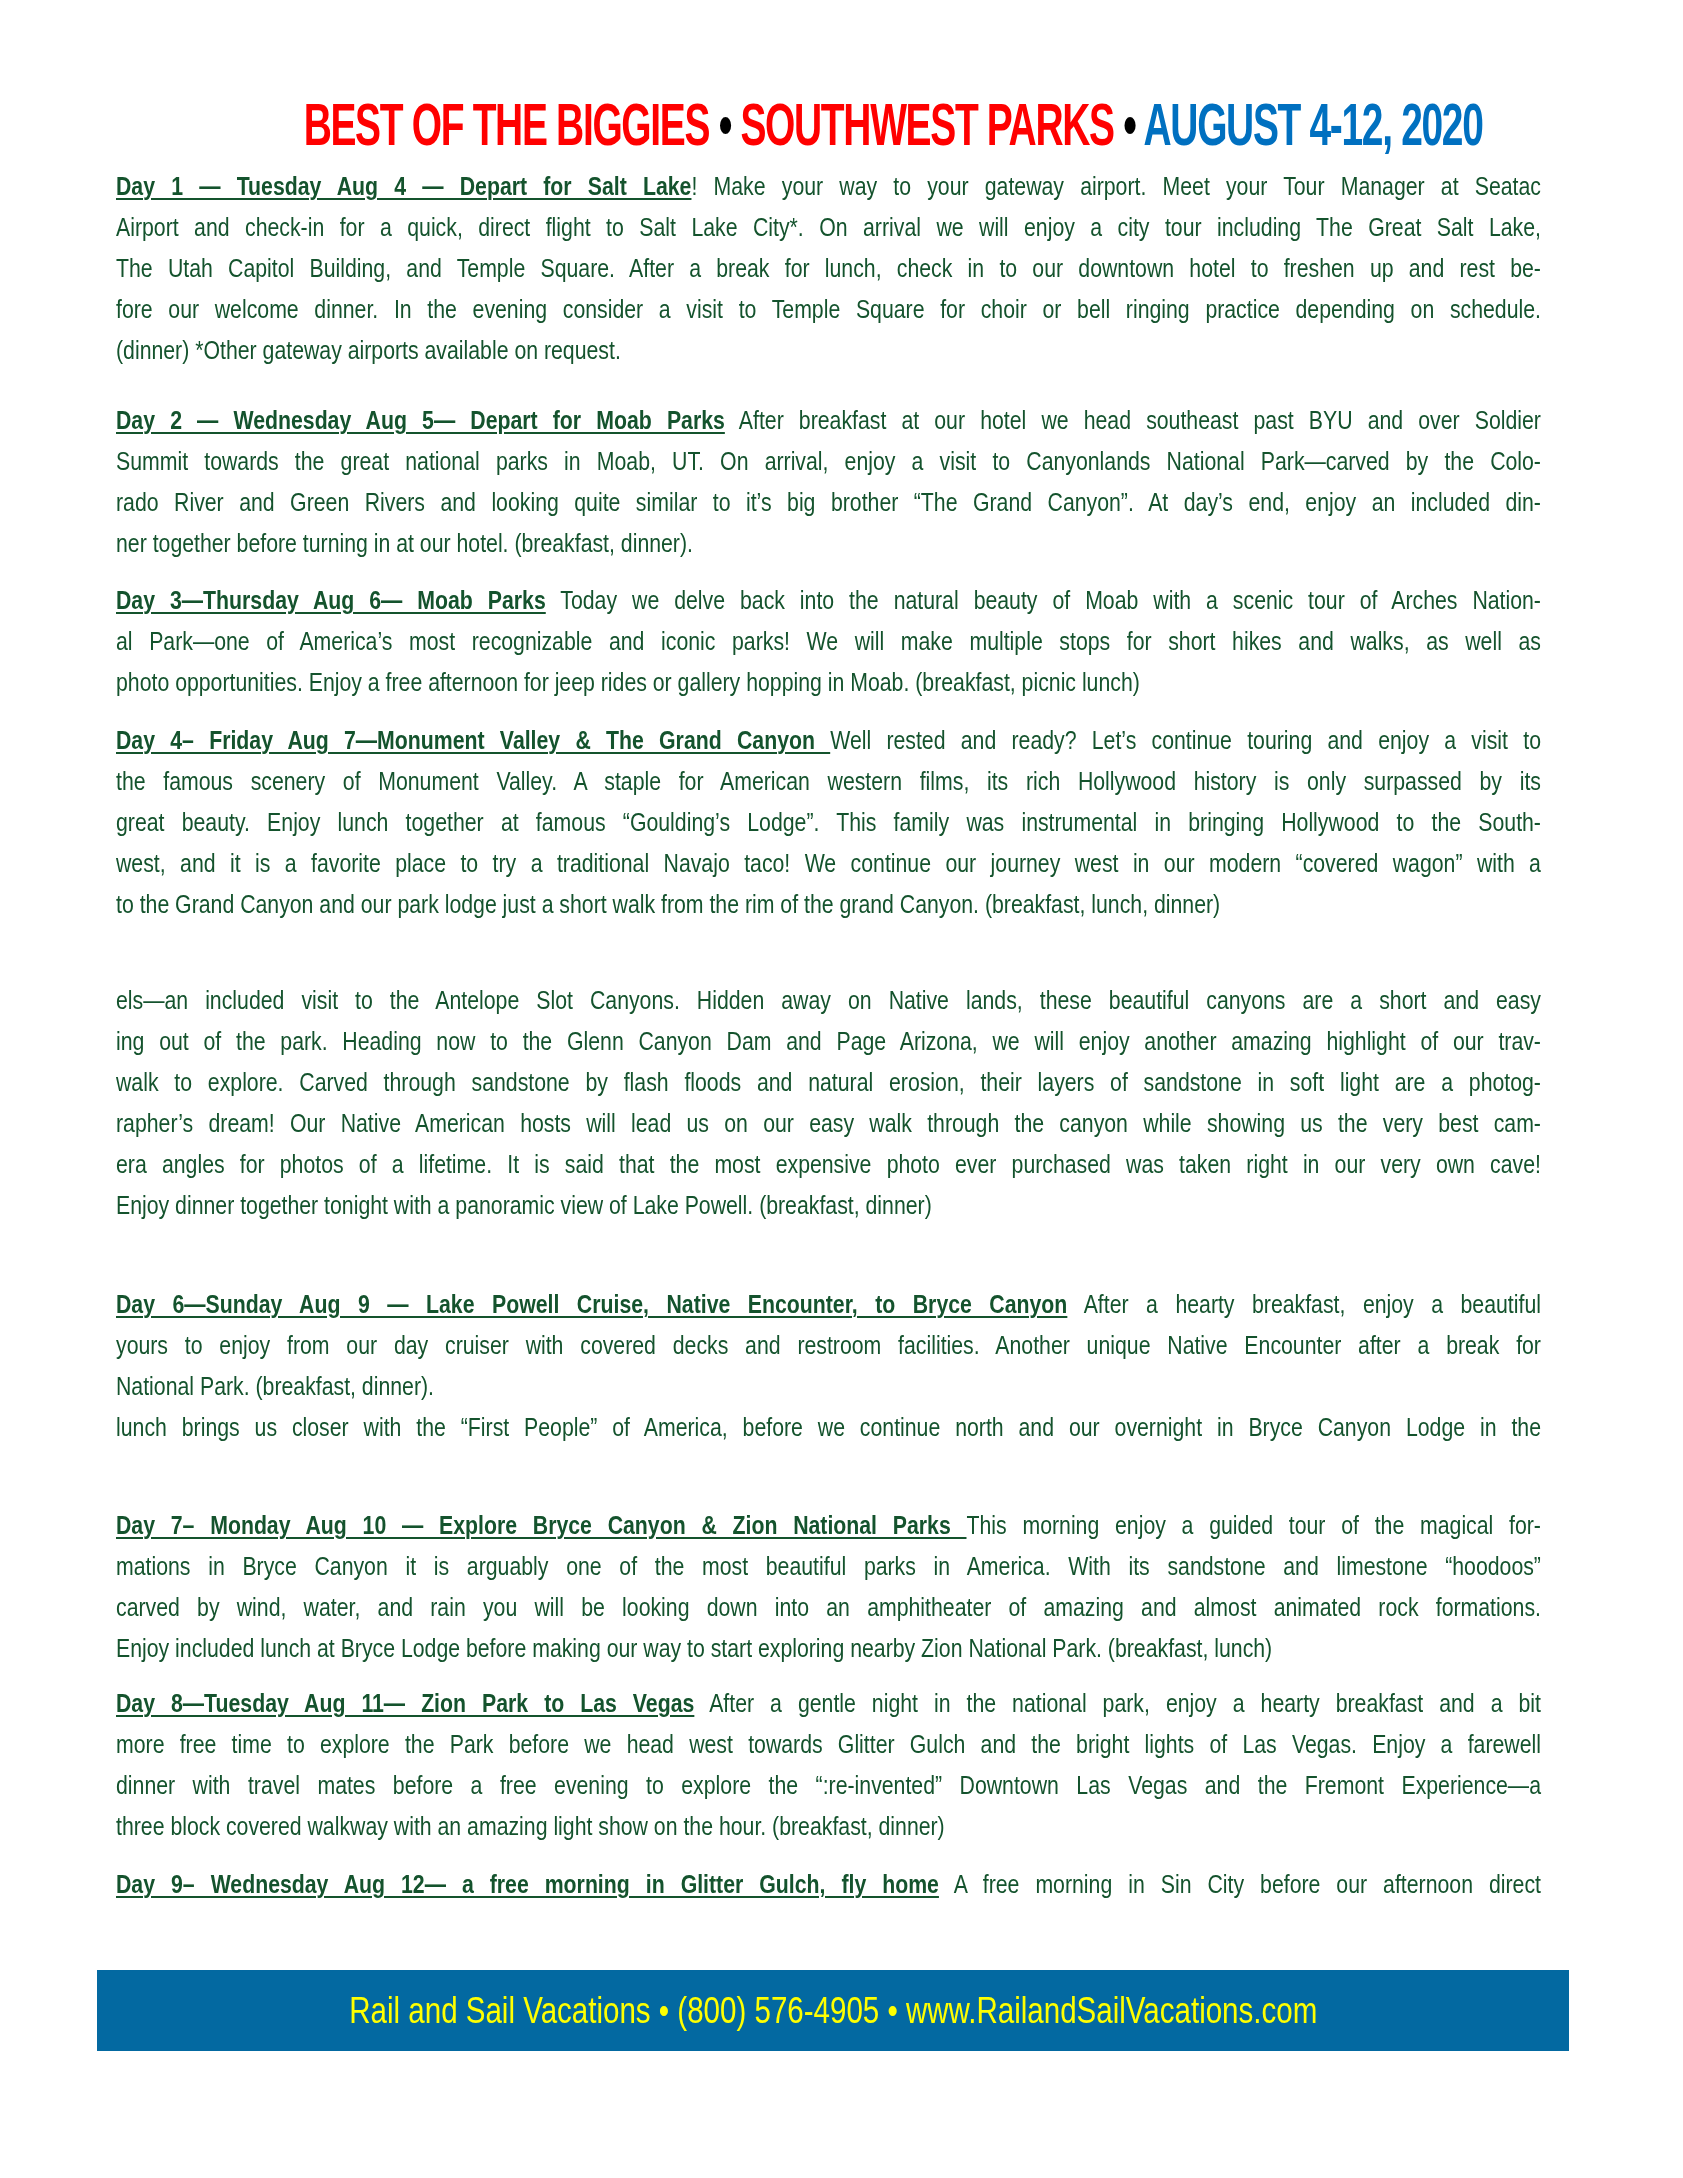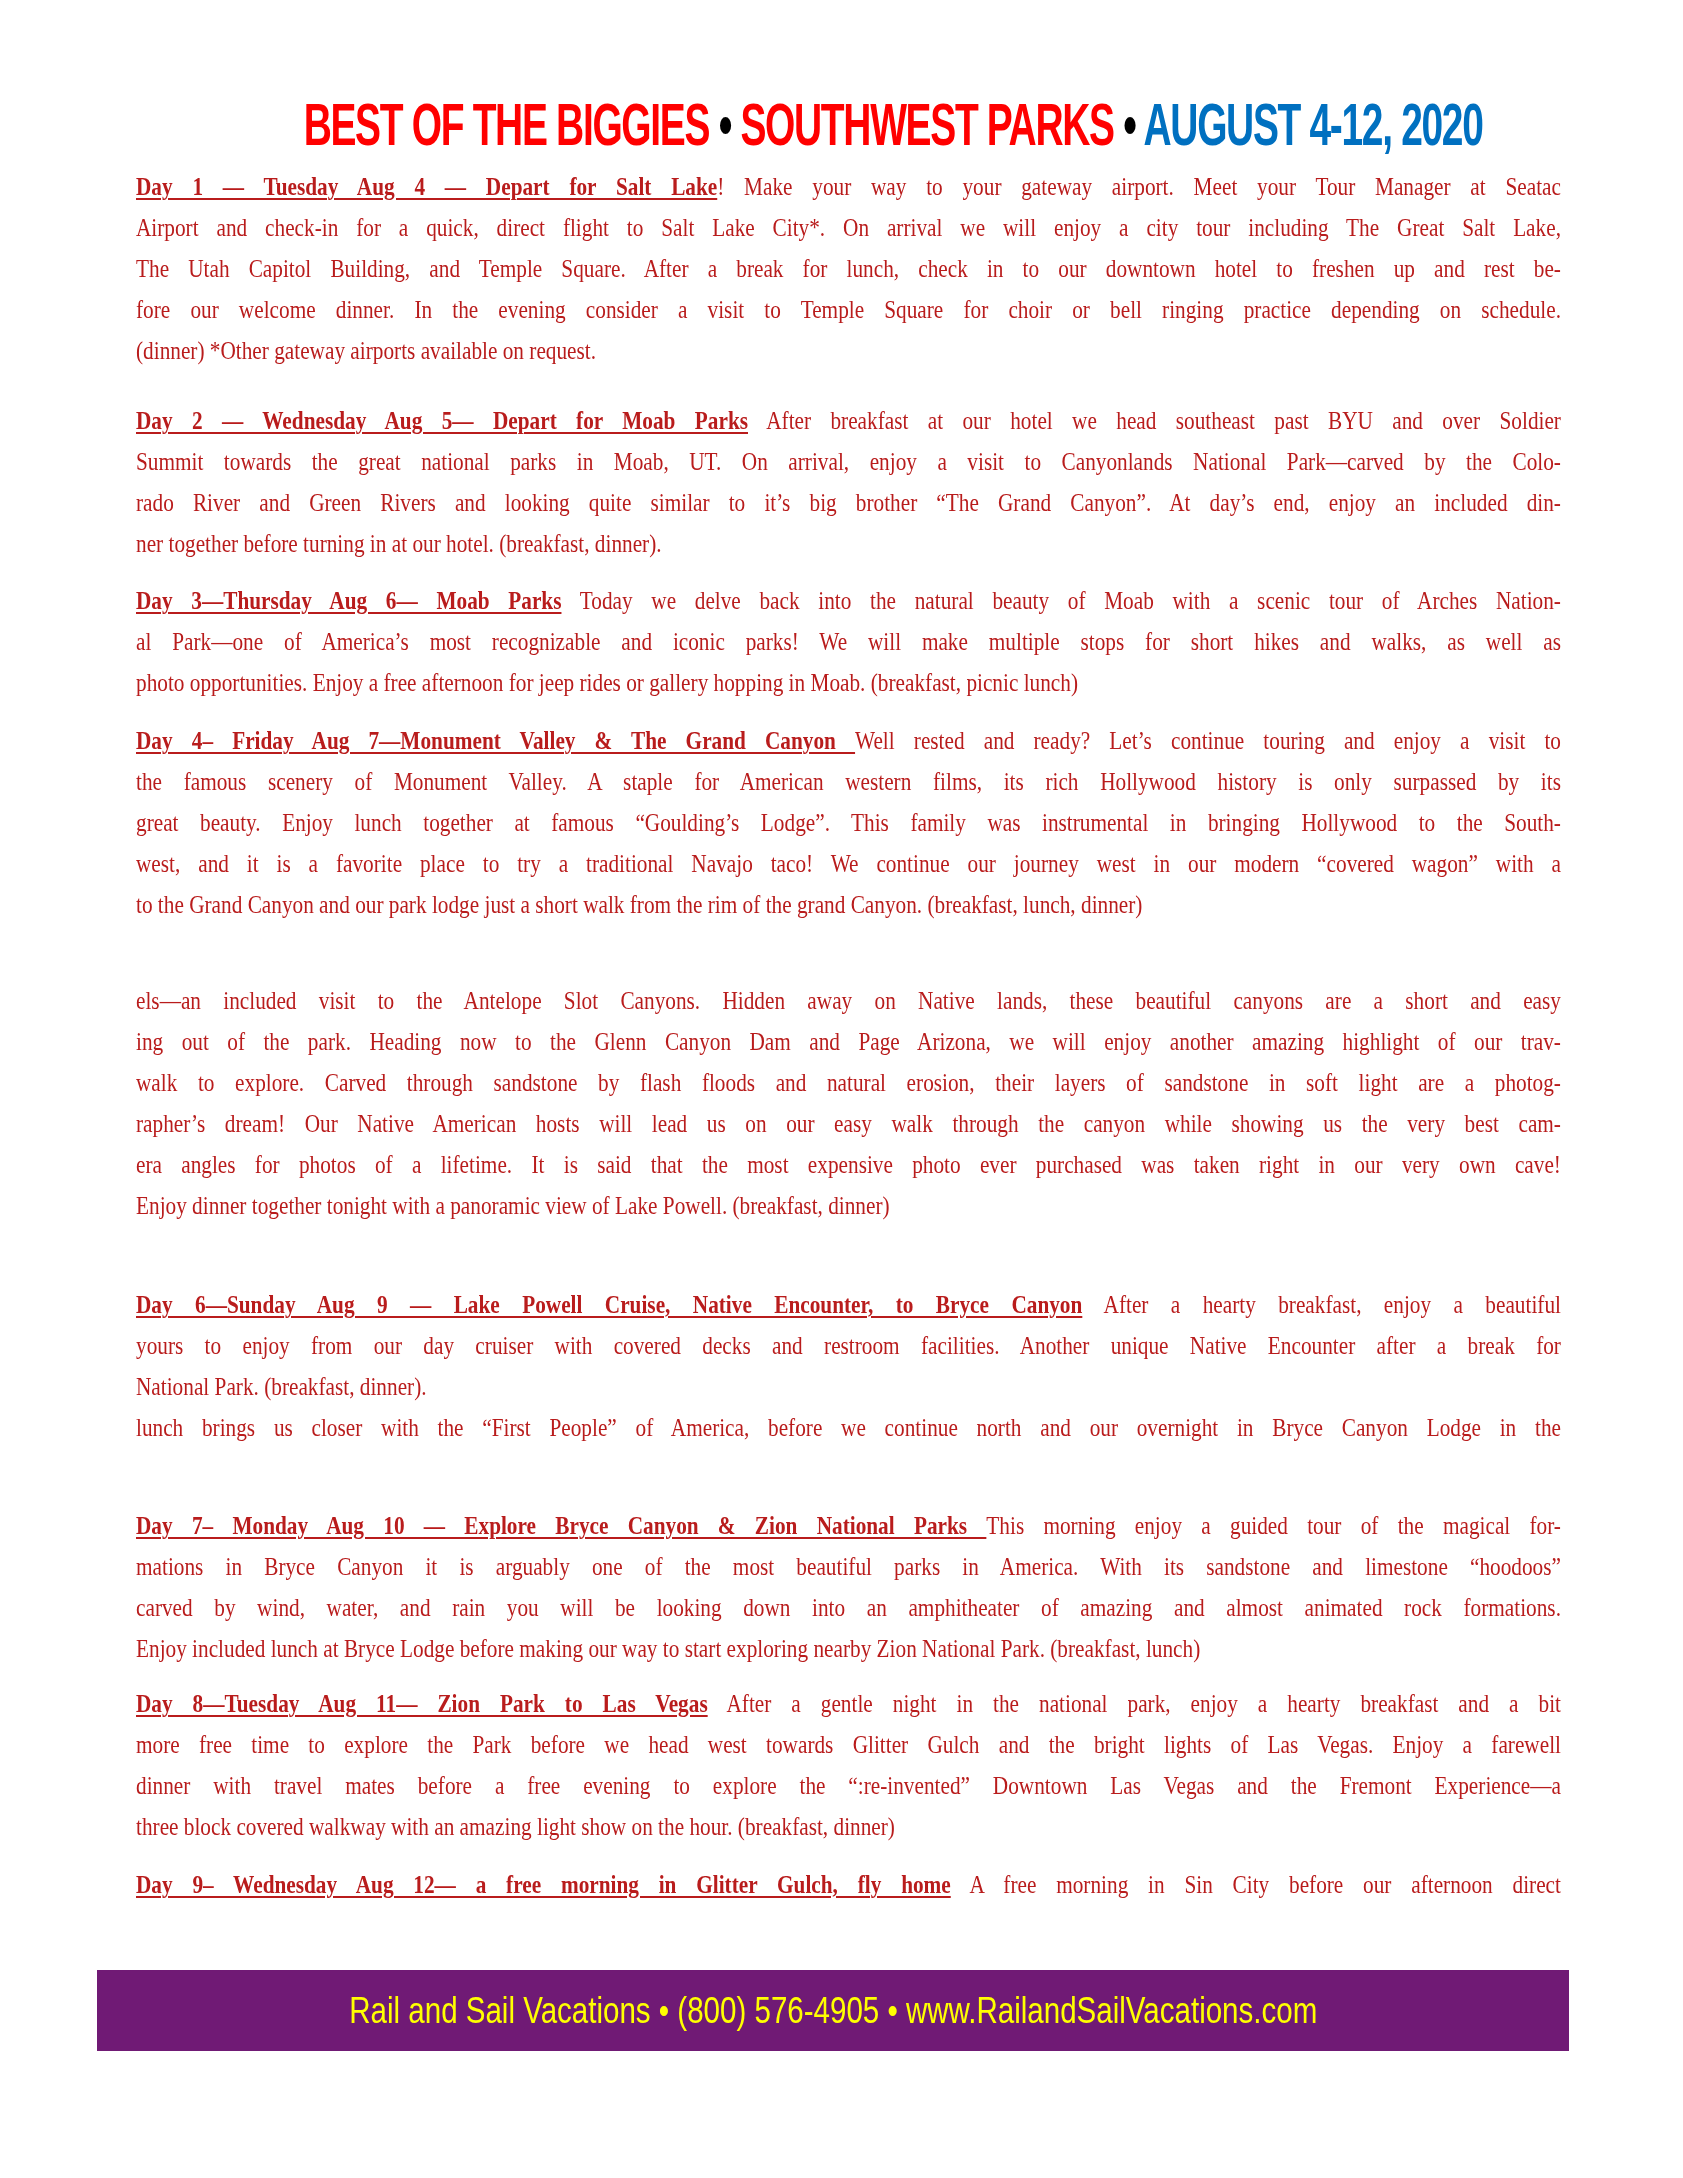--- a/index.html
+++ b/index.html
@@ -11,37 +11,37 @@
   .title-inner {
     display:inline-block;
     font-family:"Liberation Sans", sans-serif; font-weight:bold;
     font-size:59px; line-height:69px; letter-spacing:-2px;
     transform:scaleX(0.66); transform-origin:center;
   }
   .t-red { color:#ff0000; }
   .t-blue { color:#0070c0; }
   .t-dot { color:#000000; }
   .day {
-    position:absolute; left:136px; width:1426px;
-    font-family:Liberation Serif, serif; color:#b91c1c;
+    position:absolute; left:116px; width:1426px;
+    font-family:Liberation Sans, sans-serif; color:#14532d;
     font-size:26px;
   }
   .line {
     height:41px; line-height:41px; white-space:nowrap; overflow:visible;
     position:relative;
   }
   .line-inner {
     display:block; width:1742px; transform:scaleX(0.818); transform-origin:left center;
     text-align:justify; text-align-last:justify;
   }
   .line.last .line-inner { text-align-last:left; }
   .head { font-weight:bold; text-decoration:underline; text-decoration-thickness:2px; text-underline-offset:3px; }
   .footer {
     position:absolute; left:97px; top:1970px; width:1472px; height:81px;
-    background:#701a75; display:flex; align-items:center; justify-content:center;
+    background:#0369a1; display:flex; align-items:center; justify-content:center;
   }
   .footer-text {
     font-family:"Liberation Sans", sans-serif; color:#ffff00; font-size:36px;
     white-space:nowrap; transform:scaleX(0.82); transform-origin:center;
   }
 </style>
 </head>
 <body>
 
 <div class="title">

